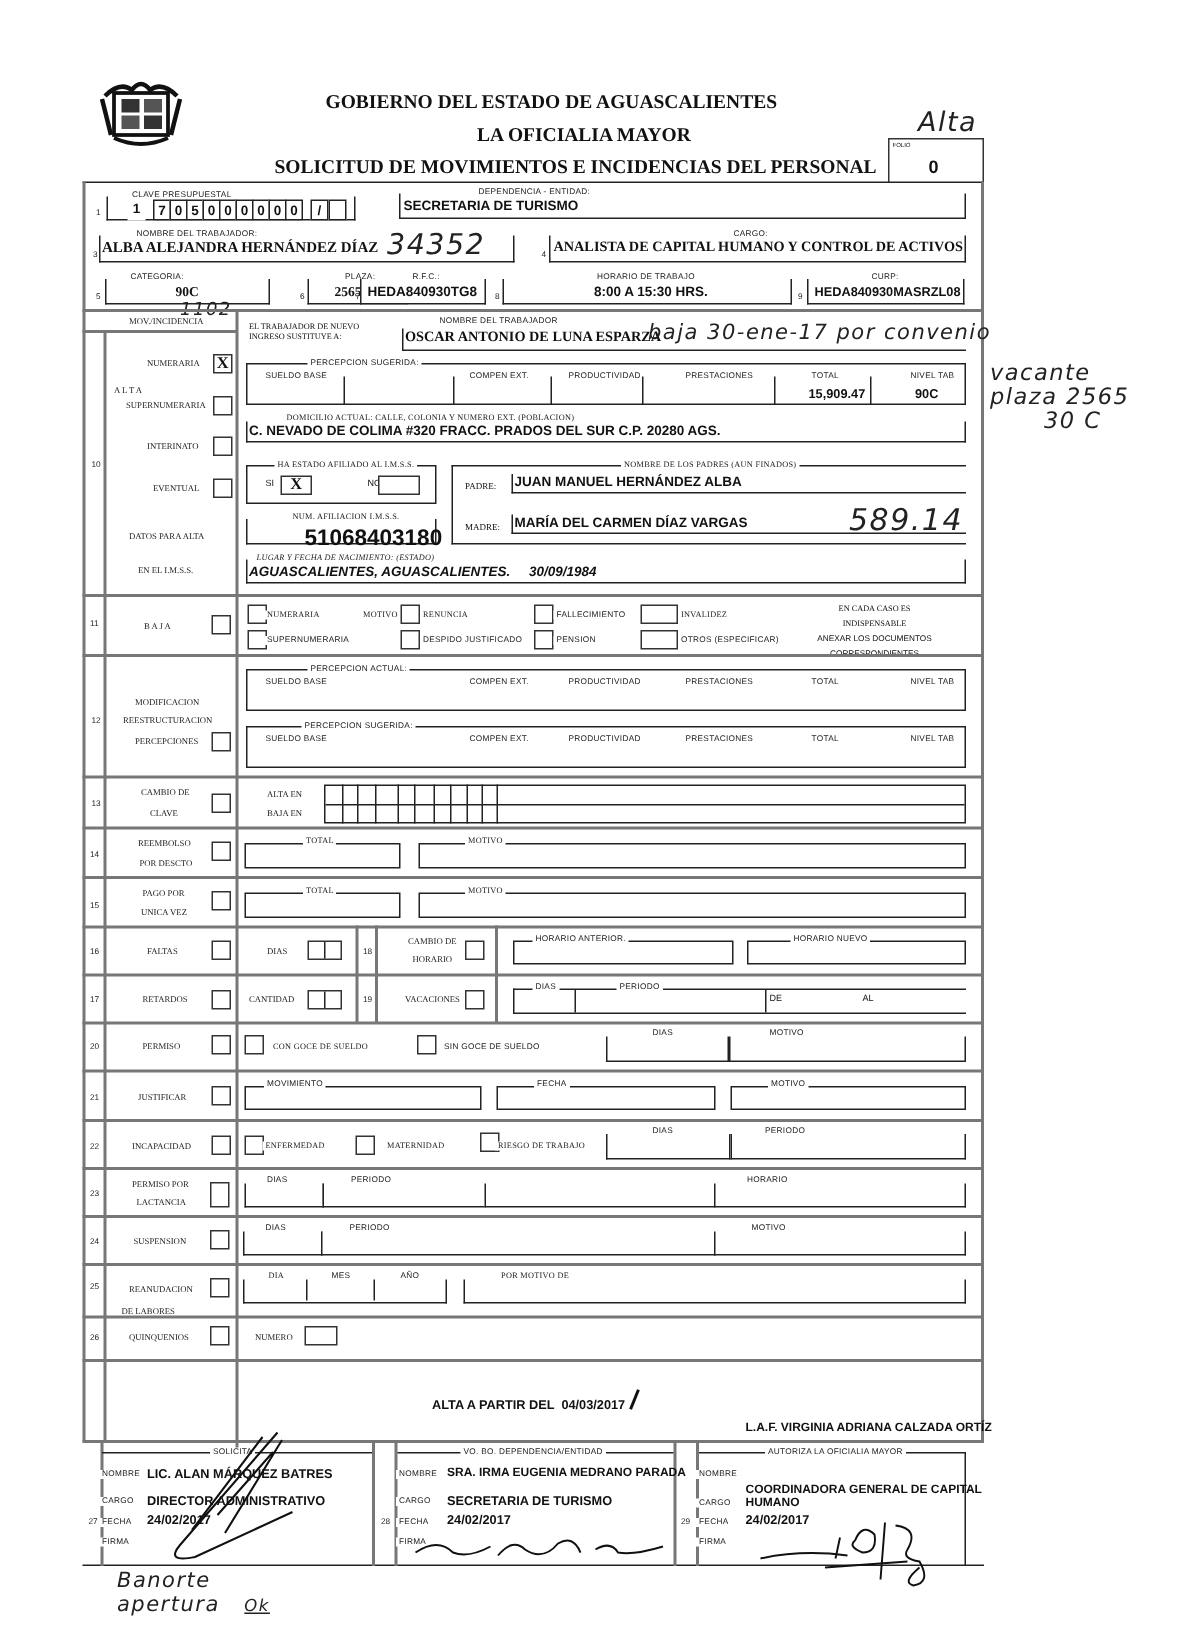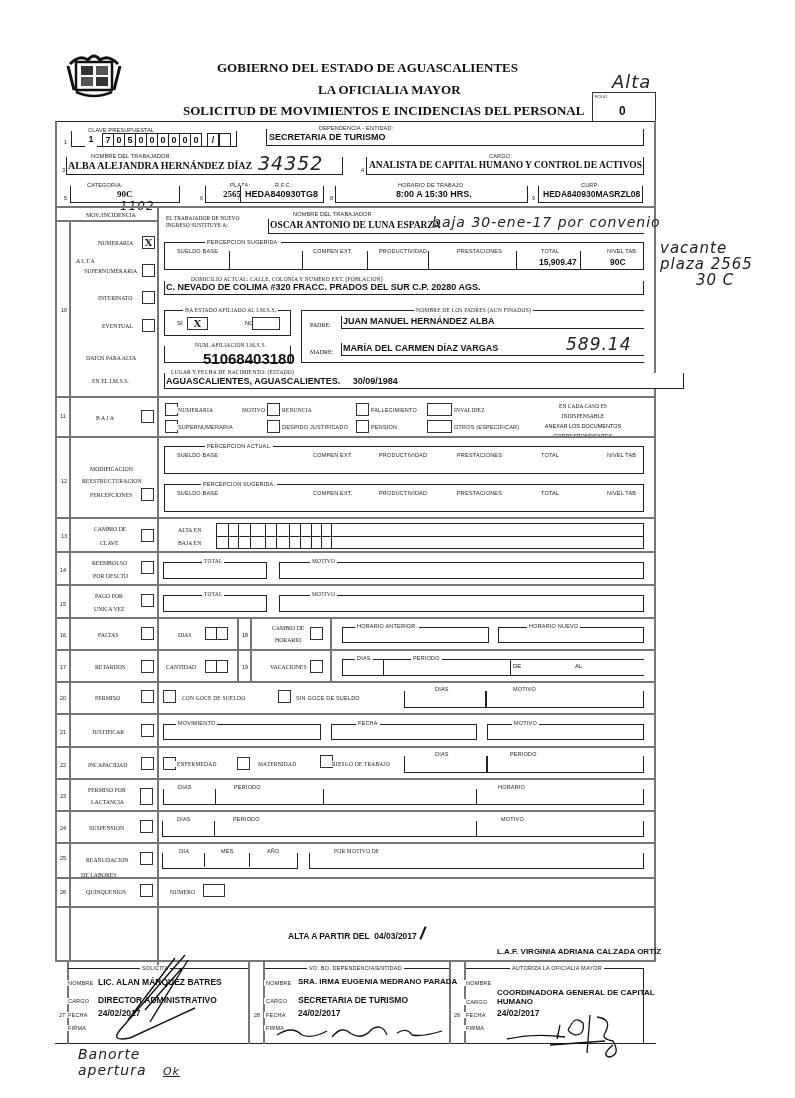--- a/index.html
+++ b/index.html
@@ -176,23 +176,23 @@
   <span class="lbl" style="left:112px;top:-4px;font-family:'Liberation Serif',serif;">NOMBRE DE LOS PADRES (AUN FINADOS)</span>
   <span class="abs" style="left:8px;top:11px;font-size:6px;font-family:'Liberation Serif',serif;">PADRE:</span>
   <span class="abs" style="left:8px;top:38px;font-size:6px;font-family:'Liberation Serif',serif;">MADRE:</span>
 </div>
 <div class="box" style="left:341px;top:316px;width:303px;height:13px;border-top:none;border-right:none;">
   <span class="val" style="left:1px;top:0px;font-size:9px;">JUAN MANUEL HERNÁNDEZ ALBA</span>
 </div>
 <div class="box" style="left:341px;top:343px;width:303px;height:13px;border-top:none;border-right:none;">
   <span class="val" style="left:1px;top:0px;font-size:9px;">MARÍA DEL CARMEN DÍAZ VARGAS</span>
 </div>
-<div class="abs hand" style="left:566px;top:334px;font-size:17px;">589.14</div>
-
-<div class="box" style="left:164px;top:373px;width:520px;height:16px;border-top:none;">
+<div class="abs hand" style="left:566px;top:334px;font-size:20px;">589.14</div>
+
+<div class="box" style="left:164px;top:373px;width:480px;height:16px;border-top:none;font-style:italic;">
   <span class="lbl" style="left:4px;top:-4px;font-family:'Liberation Serif',serif;">LUGAR Y FECHA DE NACIMIENTO: (ESTADO)</span>
   <span class="val" style="left:1px;top:3px;font-size:9px;white-space:pre;">AGUASCALIENTES, AGUASCALIENTES.     30/09/1984</span>
 </div>
 
 <div class="abs hand" style="left:660px;top:240px;font-size:15px;line-height:16px;">
   <div>vacante</div>
   <div>plaza 2565</div>
   <div style="padding-left:36px;">30 C</div>
 </div>
 

